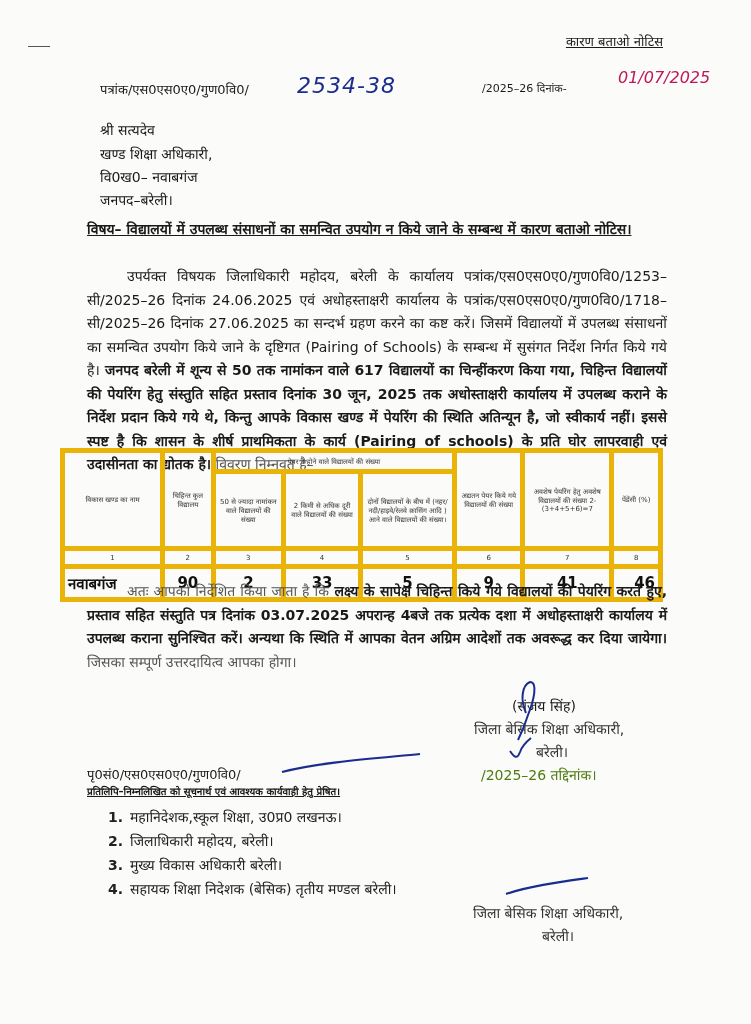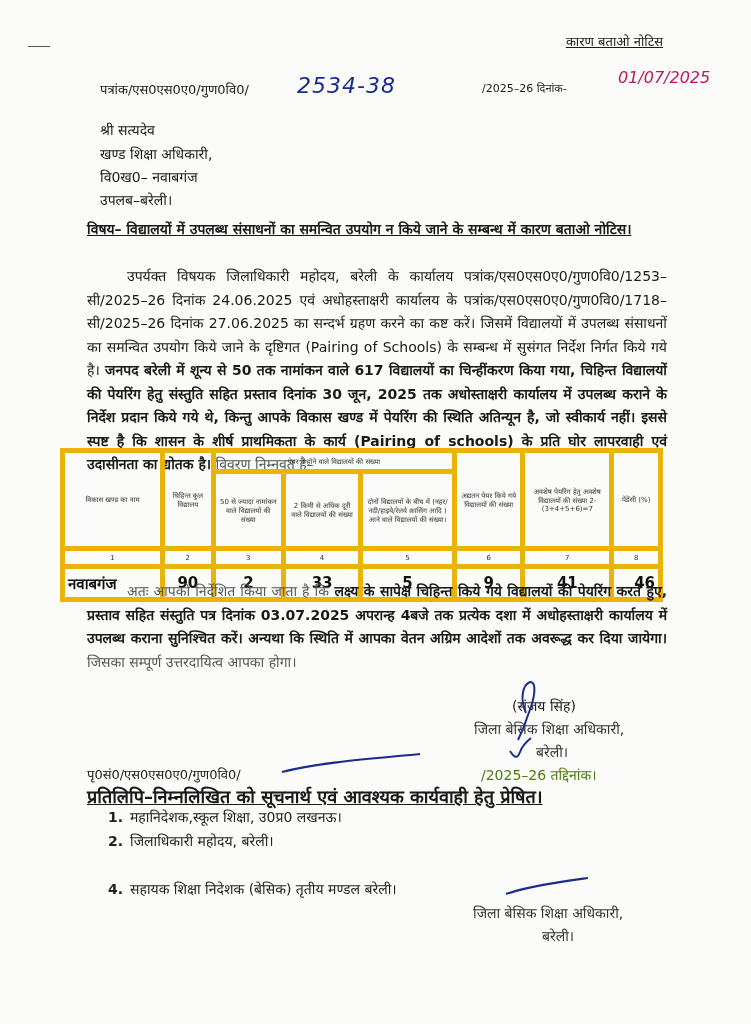--- a/index.html
+++ b/index.html
@@ -44,21 +44,21 @@
   table.data tr.row td { height: 24px; font-size: 15px; font-weight: bold; color: #111; }
   table.data tr.row td.name { text-align: left; }
 
   .body2 { top: 570px; }
   .sig-name { left: 512px; top: 686px; font-size: 14px; }
   .sig-post { left: 474px; top: 709px; font-size: 14px; color: #333; }
   .sig-city { left: 536px; top: 732px; font-size: 14px; color: #333; }
   .sig-year { left: 481px; top: 755px; font-size: 14px; color: #4d7c0f; }
 
   .cc-ref { left: 87px; top: 755px; font-size: 13px; }
-  .cc-title { left: 87px; top: 774px; font-size: 18px; font-weight: bold; text-decoration: underline; }
+  .cc-title { left: 87px; top: 774px; font-size: 10px; font-weight: bold; text-decoration: underline; }
   .cc-item { left: 108px; font-size: 14px; color: #222; }
   .cc-item .num { display: inline-block; width: 22px; font-weight: bold; }
   .cc-1 { top: 797px; }
   .cc-2 { top: 821px; }
   .cc-3 { top: 845px; }
   .cc-4 { top: 869px; }
 
   .sig2-post { left: 473px; top: 893px; font-size: 14px; color: #333; }
   .sig2-city { left: 542px; top: 916px; font-size: 14px; color: #333; }
 
@@ -72,21 +72,21 @@
   <div class="abs notice-tag">कारण बताओ नोटिस</div>
 
   <div class="abs ref-line">पत्रांक/एस0एस0ए0/गुण0वि0/</div>
   <div class="abs ref-no-hand">2534-38</div>
   <div class="abs ref-year">/2025–26  दिनांक-</div>
   <div class="abs ref-date-hand">01/07/2025</div>
 
   <div class="abs addr addr-1">श्री सत्यदेव</div>
   <div class="abs addr addr-2">खण्ड शिक्षा अधिकारी,</div>
   <div class="abs addr addr-3">वि0ख0– नवाबगंज</div>
-  <div class="abs addr addr-4">उपलब–बरेली।</div>
+  <div class="abs addr addr-4">जनपद–बरेली।</div>
 
   <div class="abs para subject">विषय– विद्यालयों में उपलब्ध संसाधनों का समन्वित उपयोग न किये जाने के सम्बन्ध में कारण बताओ नोटिस।</div>
 
   <div class="abs para body1">
     <span class="indent"></span><span>उपर्यक्त विषयक जिलाधिकारी महोदय, बरेली के कार्यालय पत्रांक/एस0एस0ए0/गुण0वि0/1253–सी/2025–26 दिनांक 24.06.2025 एवं अधोहस्ताक्षरी कार्यालय के पत्रांक/एस0एस0ए0/गुण0वि0/1718–सी/2025–26 दिनांक 27.06.2025 का सन्दर्भ ग्रहण करने का कष्ट करें। जिसमें विद्यालयों में उपलब्ध संसाधनों का समन्वित उपयोग किये जाने के दृष्टिगत (Pairing of Schools) के सम्बन्ध में सुसंगत निर्देश निर्गत किये गये है।</span><span class="b"> जनपद बरेली में शून्य से 50 तक नामांकन वाले 617 विद्यालयों का चिन्हींकरण किया गया, चिहिन्त विद्यालयों की पेयरिंग हेतु संस्तुति सहित प्रस्ताव दिनांक 30 जून, 2025 तक अधोस्ताक्षरी कार्यालय में उपलब्ध कराने के निर्देश प्रदान किये गये थे, किन्तु आपके विकास खण्ड में पेयरिंग की स्थिति अतिन्यून है, जो स्वीकार्य नहीं। इससे स्पष्ट है कि शासन के शीर्ष प्राथमिकता के कार्य (Pairing of schools) के प्रति घोर लापरवाही एवं उदासीनता का द्योतक है।</span><span class="light"> विवरण निम्नवत् है–</span>
   </div>
 
   <table class="data">
     <tbody>
         <tr class="h1">
@@ -131,20 +131,21 @@
 
   <div class="abs sig-name">(संजय सिंह)</div>
   <div class="abs sig-post">जिला बेसिक शिक्षा अधिकारी,</div>
   <div class="abs sig-city">बरेली।</div>
   <div class="abs sig-year">/2025–26  तद्दिनांक।</div>
 
   <div class="abs cc-ref">पृ0सं0/एस0एस0ए0/गुण0वि0/</div>
   <div class="abs cc-title">प्रतिलिपि–निम्नलिखित को सूचनार्थ एवं आवश्यक कार्यवाही हेतु प्रेषित।</div>
   <div class="abs cc-item cc-1"><span class="num">1.</span><span>महानिदेशक,स्कूल शिक्षा, उ0प्र0 लखनऊ।</span></div>
   <div class="abs cc-item cc-2"><span class="num">2.</span><span>जिलाधिकारी महोदय, बरेली।</span></div>
+  <div class="abs cc-item cc-3"><span class="num">3.</span><span>मुख्य विकास अधिकारी बरेली।</span></div>
   <div class="abs cc-item cc-4"><span class="num">4.</span><span>सहायक शिक्षा निदेशक (बेसिक) तृतीय मण्डल बरेली।</span></div>
 
   <div class="abs sig2-post">जिला बेसिक शिक्षा अधिकारी,</div>
   <div class="abs sig2-city">बरेली।</div>
 
   <svg class="ink" viewBox="0 0 751 1024">
     <path d="M526 703 C520 690, 522 675, 530 672 C538 672, 534 690, 528 705 C524 718, 520 726, 518 730" fill="none" stroke="#1b2c8f" stroke-width="2"></path>
     <path d="M510 741 C514 747, 517 750, 520 742 C522 736, 526 732, 531 728" fill="none" stroke="#1b2c8f" stroke-width="2"></path>
     <path d="M282 762 C320 752, 380 748, 420 744" fill="none" stroke="#1b2c8f" stroke-width="2.2"></path>
     <path d="M506 884 C530 876, 560 872, 588 868" fill="none" stroke="#1b2c8f" stroke-width="2.2"></path>

